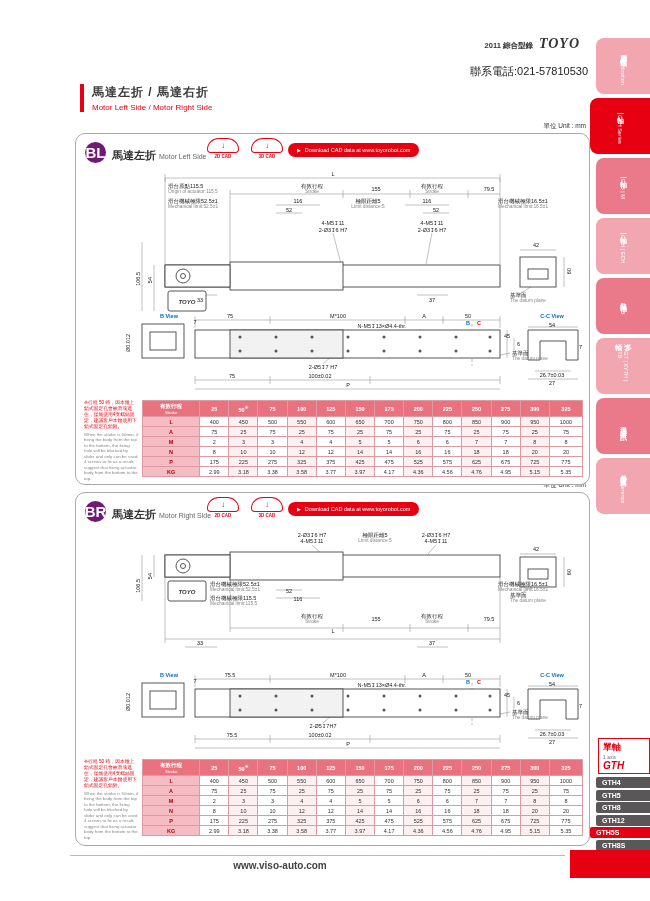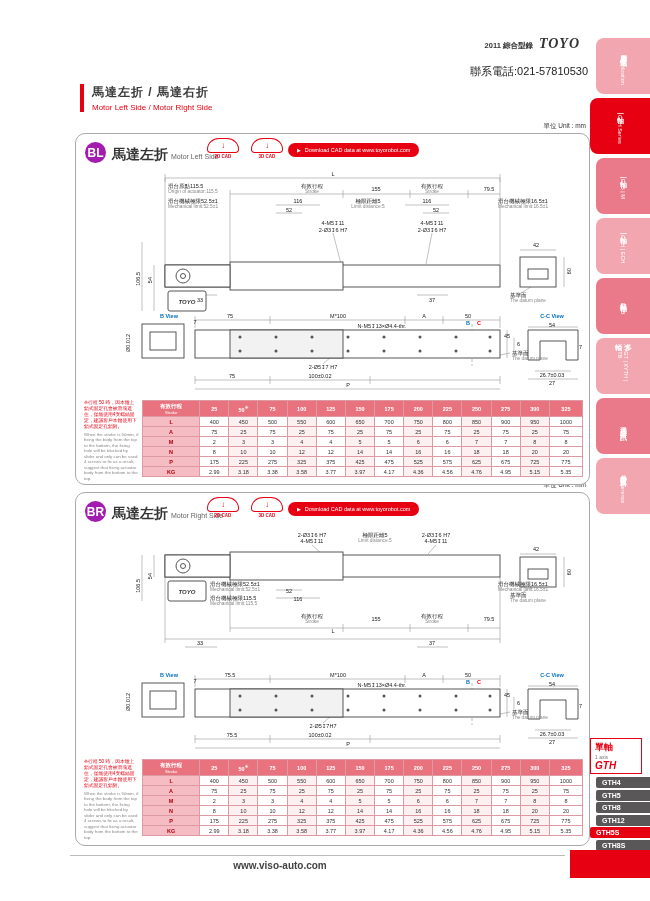--- a/index.html
+++ b/index.html
@@ -21,24 +21,24 @@
         writing-mode:vertical-rl;cursor:pointer}
   .stab .tcn2{font-size:7px;font-weight:bold;letter-spacing:2px}
   .stab .ten2{font-size:5.5px}
   .stab.active{width:60px;margin-left:0}
 
   
   .unit{position:absolute;right:64px;font-size:6.5px;color:#333}
 
   
   .panel{position:absolute;left:75px;width:513px;height:350px;border:1.5px solid #a9a9a9;border-radius:10px;background:#fff}
-  .pbadge{position:absolute;left:9px;top:8px;width:21px;height:21px;border-radius:50%;background:#a21caf;
-          color:#fff;font-size:12px;font-weight:bold;display:flex;align-items:center;justify-content:center}
+  .pbadge{position:absolute;left:9px;top:8px;width:21px;height:21px;border-radius:50%;background:#701a75;
+          color:#fff;font-size:15px;font-weight:bold;display:flex;align-items:center;justify-content:center}
   .ptitle{position:absolute;left:36px;top:11px;white-space:nowrap}
-  .ptitle .cn{font-size:14px;font-weight:bold;color:#333}
+  .ptitle .cn{font-size:11px;font-weight:bold;color:#333}
   .ptitle .en{font-size:7px;color:#666;margin-left:3px}
   .clouds{position:absolute;left:128px;top:4px;display:flex;gap:6px}
   .cloud{width:38px;text-align:center;cursor:pointer}
   .cshape{width:30px;height:13px;margin:0 auto;border:1.3px solid #e60012;background:#fff;
           border-radius:50% 50% 5px 5px / 100% 100% 5px 5px;display:flex;align-items:center;justify-content:center}
   .carrow{color:#e60012;font-size:8px;line-height:1}
   .clabel{font-size:4.5px;color:#e60012;font-weight:bold;margin-top:1px}
   .dl{position:absolute;left:212px;top:9px;background:#e60012;color:#fff;border-radius:9px;
       font-size:5.5px;padding:4px 9px;display:flex;align-items:center;gap:4px;cursor:pointer;white-space:nowrap}
   .dl .tri{font-size:5px;line-height:1}
@@ -59,21 +59,21 @@
   table.dim th,table.dim td{border:0.5px solid #dd9aa2;font-size:5.5px;text-align:center;padding:1.5px 0}
   table.dim th{background:#e8737f;color:#fff;font-weight:bold}
   table.dim th .sub{display:block;font-size:4.3px;font-weight:normal}
   table.dim th sup{font-size:3.8px}
   table.dim td{background:#fff;color:#333}
   table.dim td:nth-child(odd):not(:first-child){background:#fdf0f1}
   table.dim td.rl{background:#f5bcc3;color:#b2000c;font-weight:bold}
 
   
   .mnav{position:absolute;right:0;top:738px;width:60px}
-  .mhead{border:1.2px solid #e60012;background:#fff;width:42px;padding:2px 4px}
+  .mhead{border:1.2px solid #e60012;background:#fff;width:42px;margin-left:8px;padding:2px 4px}
   .mcn{font-size:9px;font-weight:bold;color:#e60012}
   .men{font-size:5px;color:#777}
   .mser{font-size:10px;font-weight:bold;font-style:italic;color:#e60012}
   .mitems{margin-top:3px}
   .mitem{height:11px;margin:1.5px 0 0 6px;width:48px;background:#595757;color:#fff;font-size:7px;font-weight:bold;
          display:flex;align-items:center;padding-left:6px;border-radius:2px 0 0 2px;cursor:pointer}
   .mitem.active{background:#e60012;width:54px;margin-left:0}
 
   
   .fline{position:absolute;left:70px;width:495px;top:855px;border-top:1px solid #bbb}

